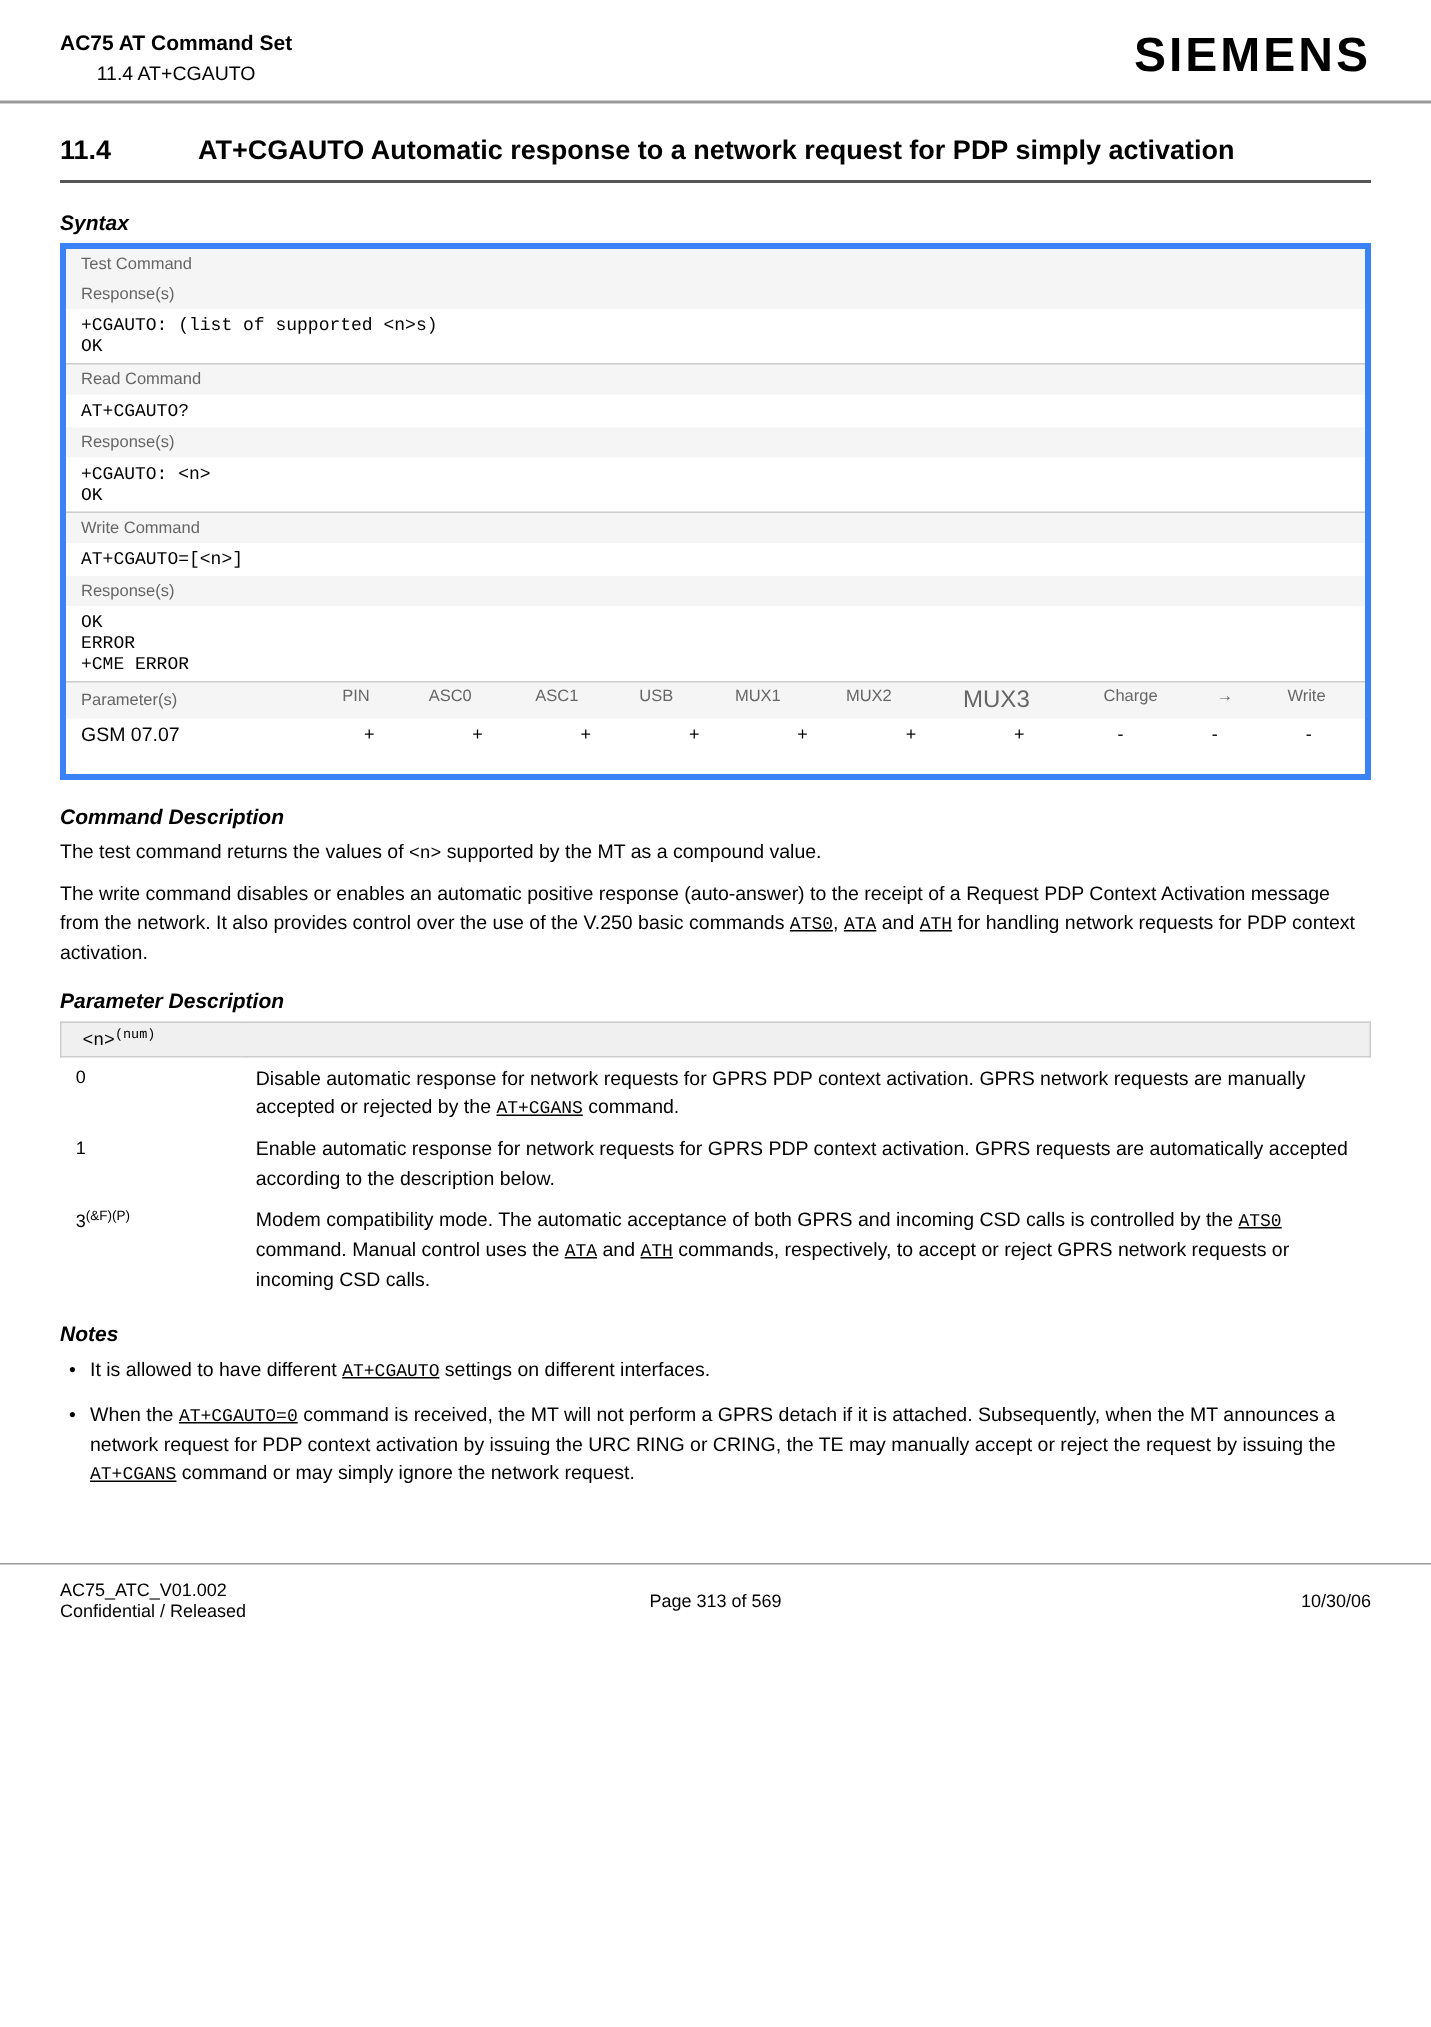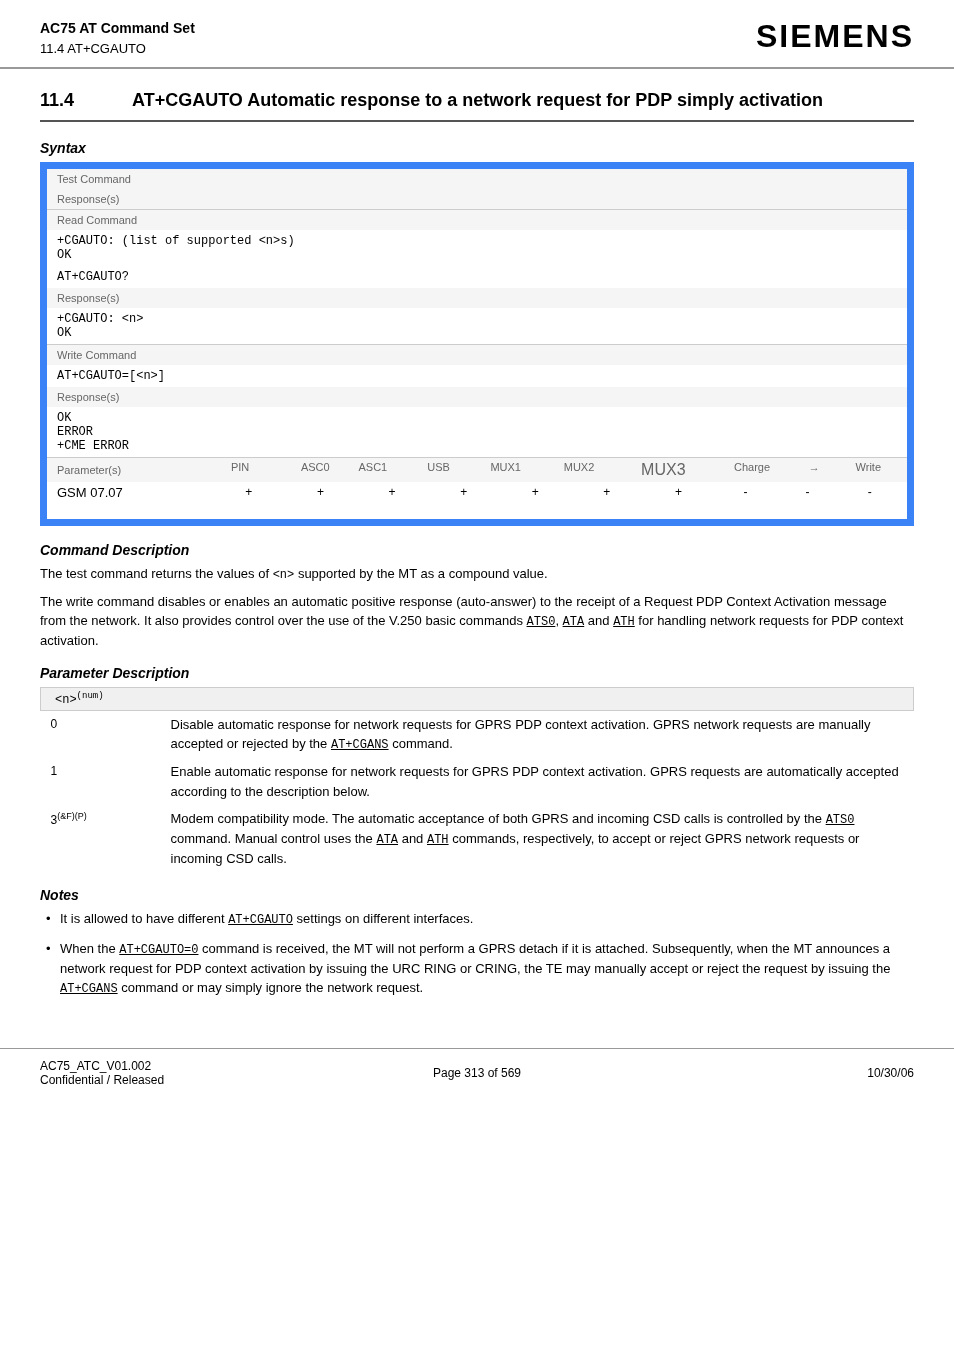--- a/index.html
+++ b/index.html
@@ -18,20 +18,21 @@
       display: flex;
       justify-content: space-between;
       align-items: flex-start;
       padding: 18px 40px 8px 40px;
       border-bottom: 2px solid #999;
       margin-bottom: 0;
     }
     .header-left {
       font-size: 13px;
       line-height: 1.5;
+      text-align: center;
     }
     .header-title {
       font-weight: bold;
       font-size: 14px;
     }
     .header-subtitle {
       font-size: 13px;
     }
     .header-logo {
       font-size: 32px;
@@ -202,21 +203,21 @@
       color: #000;
       text-decoration: underline;
     }
 
     .superscript {
       font-size: 9px;
       vertical-align: super;
     }
 
     .syntax-outer-border {
-      border: 7px solid #3b82f6;
+      border: 4px solid #3b82f6;
       margin-bottom: 16px;
     }
   </style>
 </head>
 <body>
 
 <div class="header">
   <div class="header-left">
     <div class="header-title">AC75 AT Command Set</div>
     <div class="header-subtitle">11.4 AT+CGAUTO</div>
@@ -237,28 +238,28 @@
     <table class="syntax-table" style="border:none;">
 
       <tbody>
           <tr>
         <td colspan="2" class="syntax-row-label syntax-row-label-first">Test Command</td>
       </tr>
       <tr>
         <td colspan="2" class="syntax-row-label">Response(s)</td>
       </tr>
       <tr>
-        <td colspan="2" class="syntax-row-label" style="border-top:1px solid #ccc;">Read Command</td>
-      </tr>
-
-      <tr>
         <td colspan="2" class="syntax-response">
           <span class="mono">+CGAUTO:</span>  (list of supported <span class="mono">&lt;n&gt;</span>s)<br>
           <span class="mono">OK</span>
         </td>
+      </tr>
+
+      <tr>
+        <td colspan="2" class="syntax-row-label" style="border-top:1px solid #ccc;">Read Command</td>
       </tr>
       <tr>
         <td colspan="2" class="syntax-code"><span class="mono">AT+CGAUTO?</span></td>
       </tr>
       <tr>
         <td colspan="2" class="syntax-row-label">Response(s)</td>
       </tr>
       <tr>
         <td colspan="2" class="syntax-response">
           <span class="mono">+CGAUTO: &lt;n&gt;</span><br>
@@ -283,21 +284,21 @@
         </td>
       </tr>
 
       <tr style="border-top:1px solid #ccc; background:#f5f5f5;">
         <td style="width:160px; font-size:11px; color:#666; padding:3px 10px; vertical-align:middle; border-top:1px solid #ccc;">Parameter(s)</td>
         <td style="padding:3px 6px; border-top:1px solid #ccc;">
           <table style="width:100%; border-collapse:collapse;">
             <tbody>
                   <tr>
               <td style="font-size:11px; color:#666; padding:0 8px; text-align:center;">PIN</td>
-              <td style="font-size:11px; color:#666; padding:0 8px; text-align:right;">ASC0</td>
+              <td style="font-size:11px; color:#666; padding:0 8px; text-align:center;">ASC0</td>
               <td style="font-size:11px; color:#666; padding:0 8px; text-align:center;">ASC1</td>
               <td style="font-size:11px; color:#666; padding:0 8px; text-align:center;">USB</td>
               <td style="font-size:11px; color:#666; padding:0 8px; text-align:center;">MUX1</td>
               <td style="font-size:11px; color:#666; padding:0 8px; text-align:center;">MUX2</td>
               <td style="font-size:16px; color:#666; padding:0 8px; text-align:center;">MUX3</td>
               <td style="font-size:11px; color:#666; padding:0 8px; text-align:center;">Charge</td>
               <td style="font-size:11px; color:#666; padding:0 8px; text-align:center;">→</td>
               <td style="font-size:11px; color:#666; padding:0 8px; text-align:center;">Write</td>
             </tr>
           </tbody>

